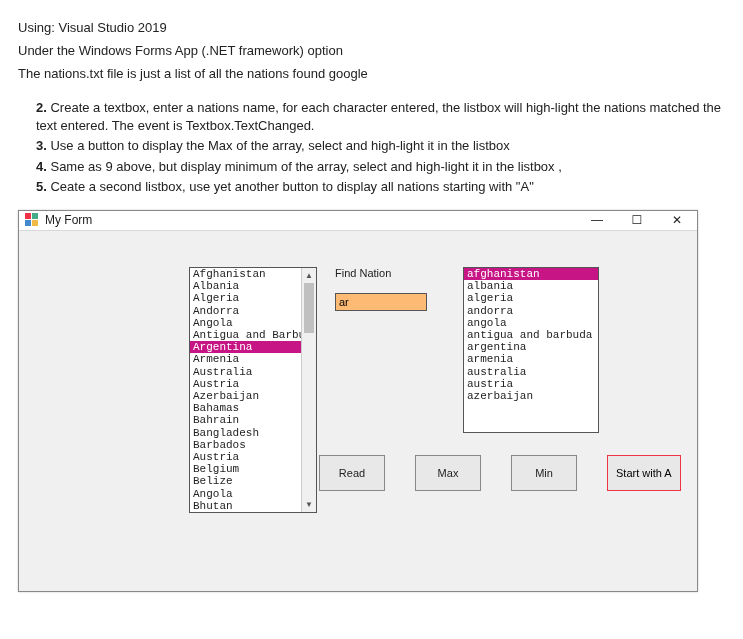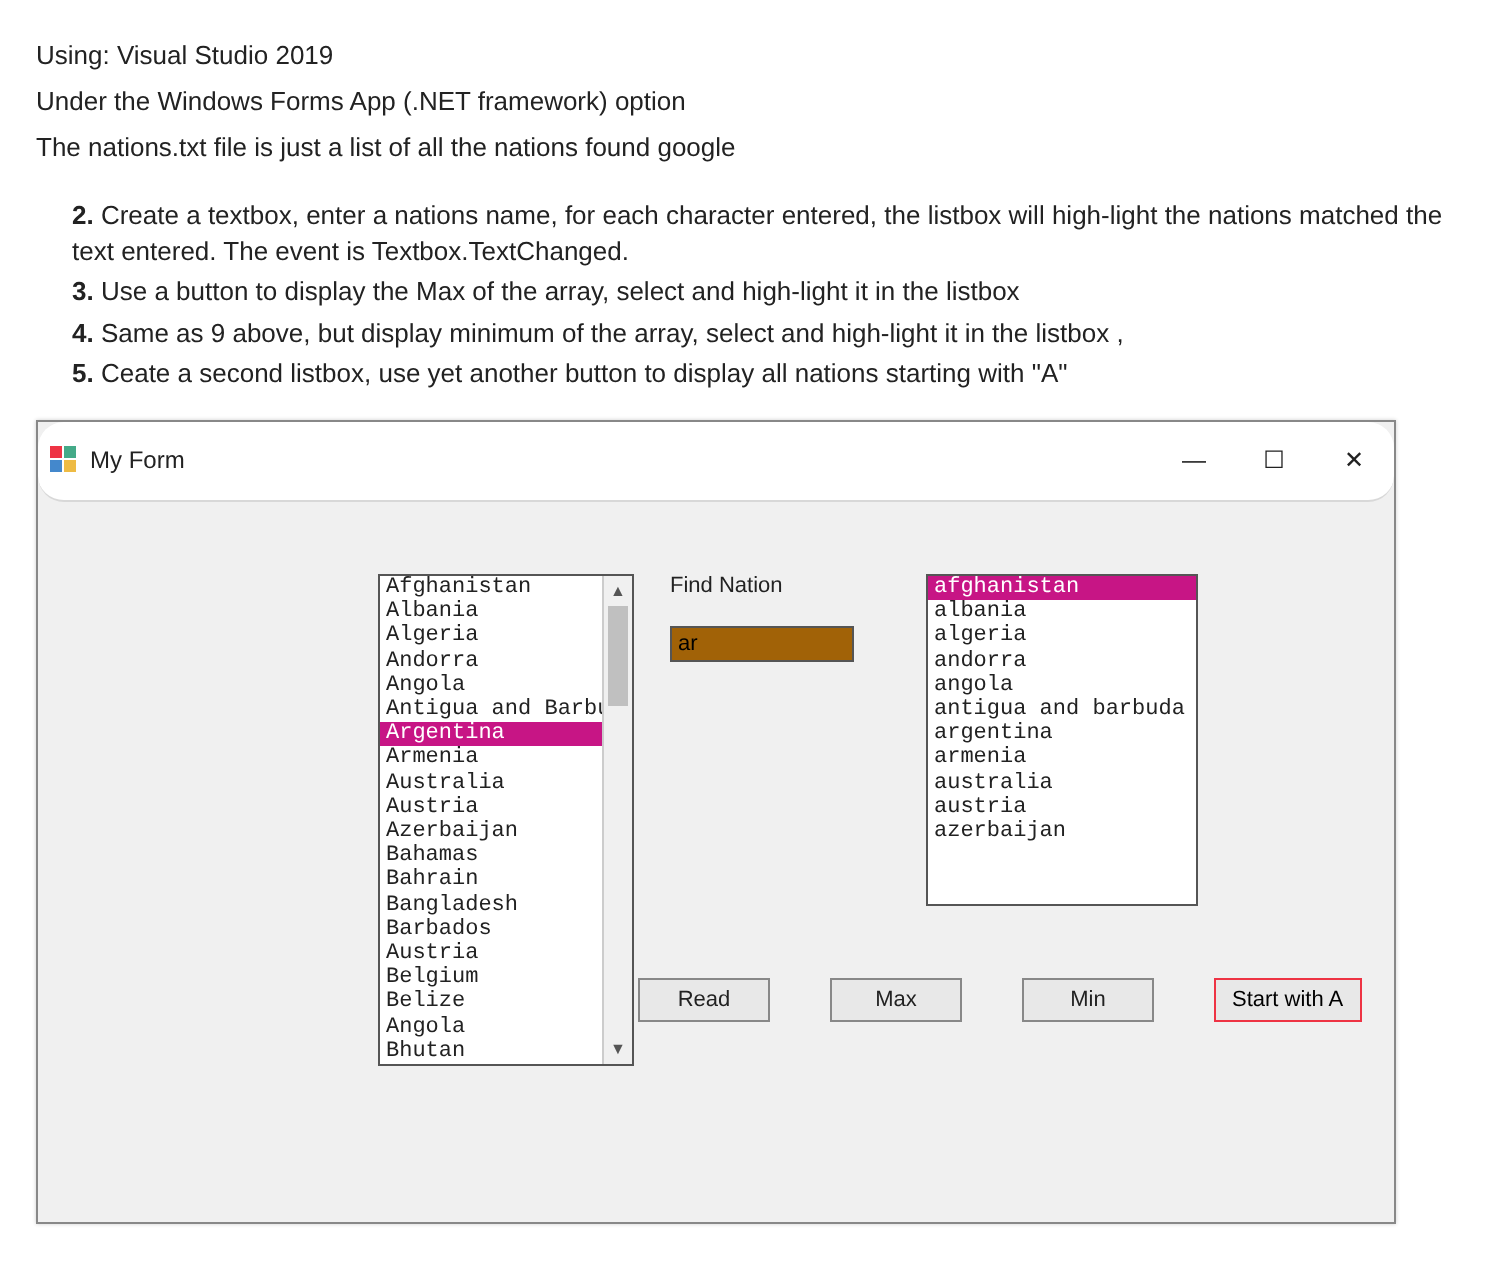--- a/index.html
+++ b/index.html
@@ -20,24 +20,23 @@
   .window {
     border: 1px solid #888;
     background: #f0f0f0;
     width: 680px;
     box-shadow: 0 0 2px rgba(0,0,0,0.2);
   }
   .titlebar {
     display: flex;
     align-items: center;
     background: #fff;
-    height: 40px;
+    height: 20px;
     border-bottom: 1px solid #d8d8d8;
     padding: 0 0 0 6px;
-    border-radius: 13px;
   }
   .app-icon {
     width: 14px; height: 14px;
     margin-right: 6px;
     position: relative;
   }
   .app-icon .sq { position: absolute; width: 6px; height: 6px; }
   .app-icon .a{ left:0; top:0; background:#e34; }
   .app-icon .b{ left:7px; top:0; background:#4a8; }
   .app-icon .c{ left:0; top:7px; background:#48c; }
@@ -81,34 +80,34 @@
   .scrollbar {
     position: absolute; right: 0; top: 0; bottom: 0; width: 15px;
     background: #f0f0f0; border-left: 1px solid #ccc;
   }
   .sb-btn { height: 15px; display:flex; align-items:center; justify-content:center; font-size:8px; color:#555; }
   .sb-thumb { background: #c0c0c0; margin:0 2px; height: 50px; }
 
   .midcol { display:flex; flex-direction:column; width: 110px; }
   .label { font-size: 11px; margin-bottom: 14px; }
   .textbox {
-    border: 1px solid #555; background:#a16207;
+    border: 1px solid #555; background:#fdba74;
     height: 18px; width: 92px;
     font-size: 11px; padding: 1px 3px;
   }
 
   .btn-row {
     position: absolute;
     left: 300px;
     bottom: 100px;
     display: flex;
     gap: 30px;
   }
   .btn {
-    min-width: 66px; height: 22px;
+    min-width: 66px; height: 36px;
     border: 1px solid #888; background: #e8e8e8;
     font-size: 11px;
     display:flex; align-items:center; justify-content:center;
     padding: 0 8px;
   }
   .btn.accent { border: 1px solid #e34; color:#000; }
 </style>
 </head>
 <body>
 

